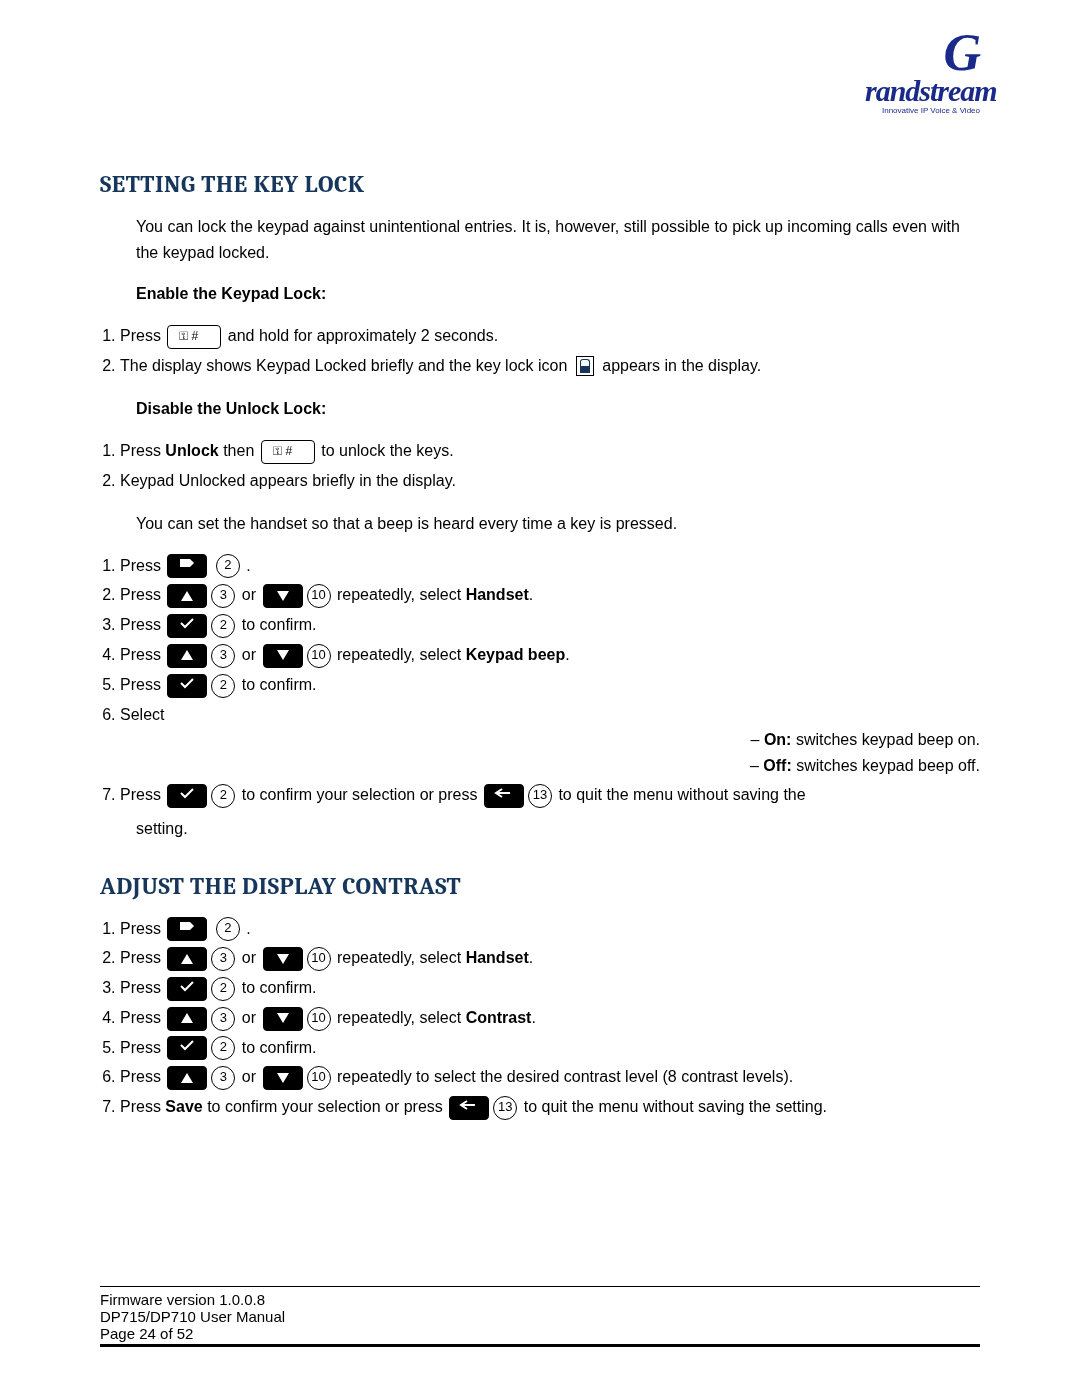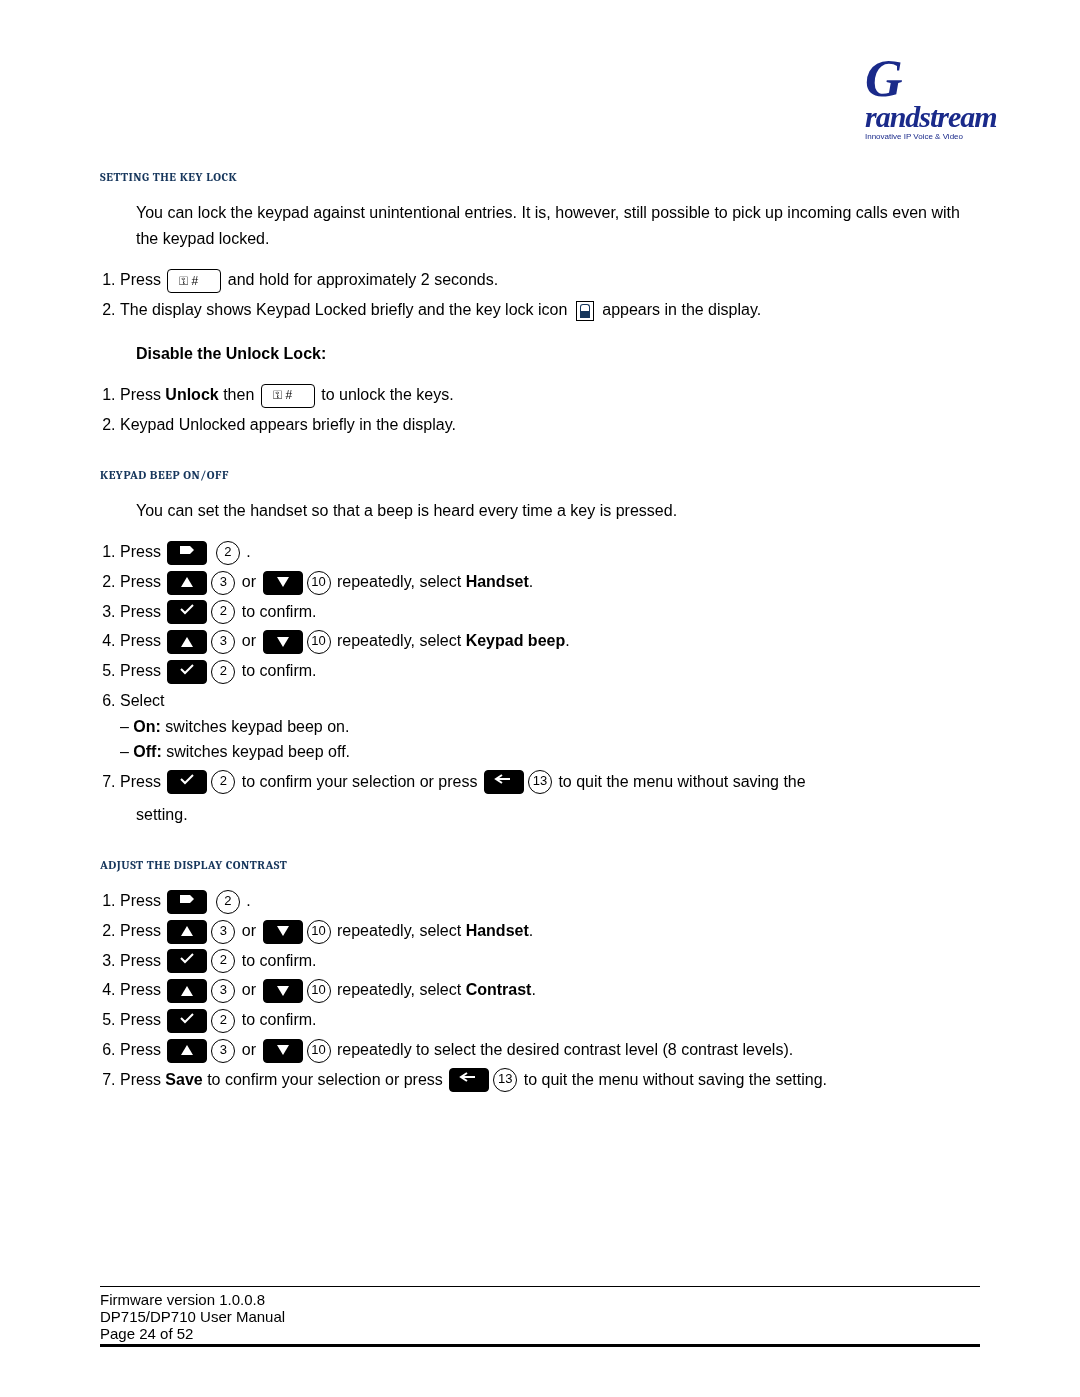--- a/index.html
+++ b/index.html
@@ -11,24 +11,24 @@
   }
   .page {
     width: 1080px;
     height: 1397px;
     position: relative;
     box-sizing: border-box;
     padding: 40px 100px 40px 100px;
   }
   .logo {
     position: absolute;
-    top: 56px;
+    top: 30px;
     right: 100px;
     width: 115px;
-    text-align: left;
+    text-align: right;
   }
   .logo-text {
     font-family: "Brush Script MT", cursive;
     font-size: 30px;
     font-style: italic;
     font-weight: bold;
     color: #1a2a8a;
     line-height: 0.9;
     letter-spacing: -1px;
   }
@@ -45,40 +45,42 @@
     white-space: nowrap;
   }
   .content {
     margin-top: 130px;
   }
   h2.section {
     font-family: Cambria, Georgia, serif;
     font-variant: small-caps;
     letter-spacing: 0.5px;
     color: #16365c;
-    font-size: 12px;
+    font-size: 24px;
     font-weight: bold;
     margin: 30px 0 16px 0;
   }
   p, li {
     font-size: 16px;
     line-height: 1.6;
     margin-left: 36px;
   }
   .bold {
     font-weight: bold;
   }
   ol {
     padding-left: 20px;
     margin: 6px 0 18px 0;
   }
   ol li {
     margin: 4px 0;
   }
   .sub {
+    margin-left: 30px;
+    text-align: right;
   }
   .key {
     display: inline-block;
     vertical-align: middle;
     border: 1.5px solid #000;
     border-radius: 4px;
     background: #fff;
     height: 22px;
     min-width: 44px;
     text-align: center;
@@ -170,20 +172,21 @@
       <span class="logo-g">G</span><span>randstream</span>
     </div>
     <div class="logo-tag">Innovative IP Voice &amp; Video</div>
   </div>
 
   <div class="content">
 
     <h2 class="section">SETTING THE KEY LOCK</h2>
     <p>You can lock the keypad against unintentional entries. It is, however, still possible to pick up incoming calls even with the keypad locked.</p>
 
+    <p class="bold">Enable the Keypad Lock:</p>
     <ol>
       <li>
         <span>Press</span>
         <span class="key keyhash">
           <svg width="34" height="14">
               <text x="2" y="11" font-size="12">⚿ #</text>
             </svg>
         </span>
         <span>and hold for approximately 2 seconds.</span>
       </li>
@@ -201,21 +204,20 @@
         <span class="key keyhash">
           <svg width="34" height="14">
               <text x="2" y="11" font-size="12">⚿ #</text>
             </svg>
         </span>
         <span>to unlock the keys.</span>
       </li>
       <li>Keypad Unlocked appears briefly in the display.</li>
     </ol>
 
-    <h2 class="section">KEYPAD BEEP ON/OFF</h2>
     <p>You can set the handset so that a beep is heard every time a key is pressed.</p>
     <ol>
       <li>
         <span>Press</span>
         <span class="key black"><svg width="18" height="12">
               <path d="M2 2 h10 l4 4 l-4 4 h-10 z" fill="#fff"></path>
             </svg></span>
         <span class="circ">2</span>
         <span>.</span>
       </li>

